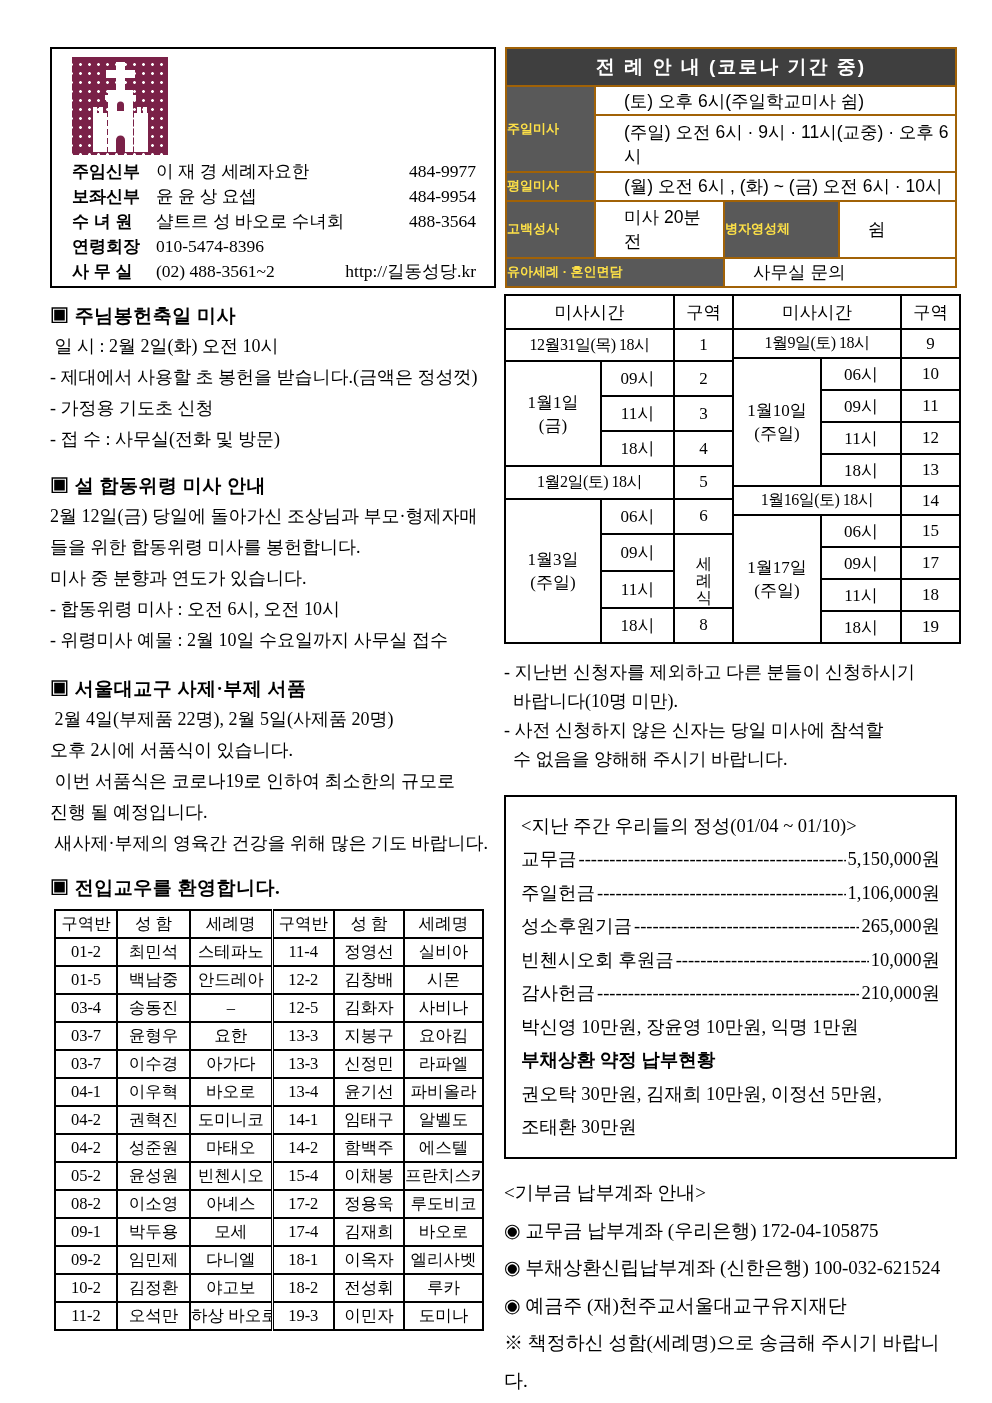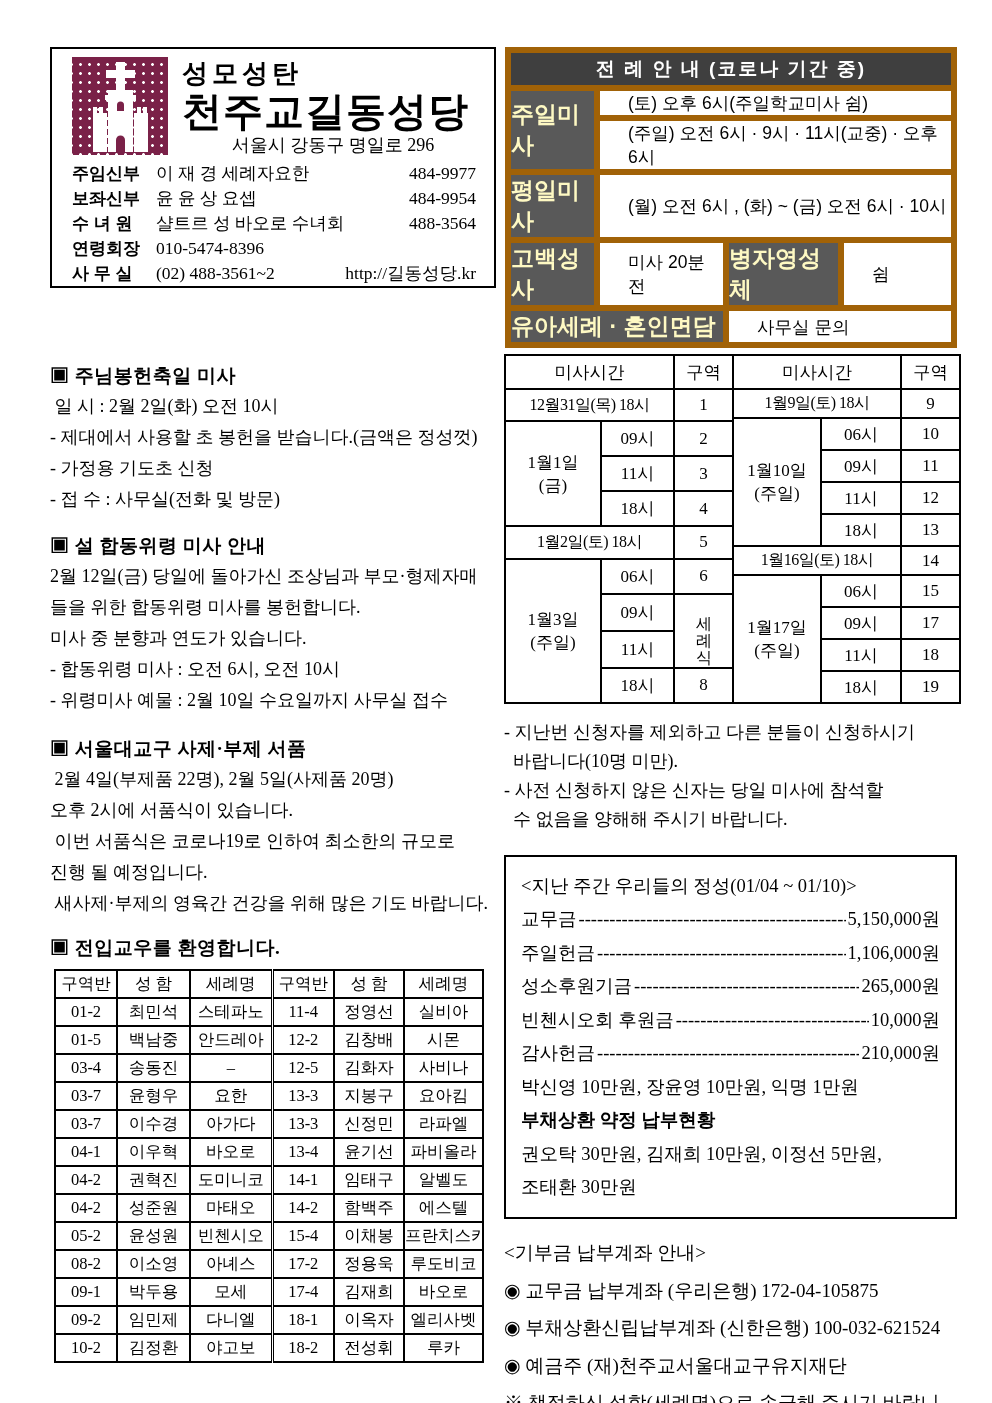--- a/index.html
+++ b/index.html
@@ -28,24 +28,24 @@
   .addr { font-size:18px; text-align:center; line-height:23px; font-family:"Liberation Serif", serif; }
   .contacts { margin-top:4px; padding-right:8px; }
   .c-row { display:flex; align-items:baseline; line-height:25px; font-size:17.5px; }
   .c-label { width:84px; font-family:"Liberation Sans", sans-serif; font-weight:700; font-size:17px; }
   .c-value { flex:1; }
   .c-phone { text-align:right; }
 
   
   table.liturgy { width:453px; height:241px; border-collapse:collapse; table-layout:fixed;
     font-family:"Liberation Sans", sans-serif; }
-  table.liturgy th, table.liturgy td { border:6px solid #a16207; vertical-align:middle; }
+  table.liturgy th, table.liturgy td { border:2px solid #a16207; vertical-align:middle; }
   table.liturgy th.title { background:#3F3F3F; color:#fff; font-size:19px; font-weight:700;
     letter-spacing:2px; height:38px; }
-  table.liturgy td.lbl { background:#595959; color:#fef9c3; font-weight:700; font-size:23px; }
+  table.liturgy td.lbl { background:#595959; color:#fde047; font-weight:700; font-size:13px; }
   table.liturgy td.val { font-size:17.5px;padding-left:28px; }
 
   
   .section { margin-top:13px; }
   .sec-title { font-weight:700; font-size:19px; line-height:30px; letter-spacing:0.5px; }
   .sec-line { font-size:18px; line-height:31px; white-space:pre-wrap; }
 
   table.newcomers { border-collapse:collapse; table-layout:fixed; width:428px; margin:6px 0 0 4px; text-align:center; }
   table.newcomers th, table.newcomers td { border:2px solid #000; height:28px; font-size:16.5px;
     font-weight:400; white-space:nowrap; overflow:hidden; }
@@ -96,25 +96,20 @@
             <rect x="33" y="38" width="31" height="5" fill="#fff"></rect>
             <rect x="21" y="56" width="14" height="39" fill="#fff"></rect>
             <rect x="62" y="56" width="14" height="39" fill="#fff"></rect>
             <rect x="21" y="50" width="4" height="7" fill="#fff"></rect>
             <rect x="27" y="50" width="4" height="7" fill="#fff"></rect>
             <rect x="65" y="50" width="4" height="7" fill="#fff"></rect>
             <rect x="71" y="50" width="4" height="7" fill="#fff"></rect>
             <path d="M44 95 v-12 a4.5 4.5 0 0 1 9 0 v12 z" fill="#7A2148"></path>
             <path d="M45 54 v-6 a3.5 3.5 0 0 1 7 0 v6 z" fill="#7A2148"></path>
           </svg>
-        </div>
-        <div class="titles">
-          <div class="t1">성모성탄</div>
-          <div class="t2">천주교길동성당</div>
-          <div class="addr">서울시 강동구 명일로 296</div>
         </div>
       </div>
       <div class="contacts">
 
           <div class="c-row">
             <span class="c-label">주임신부</span>
             <span class="c-value">이 재 경 세례자요한</span>
             <span class="c-phone">484-9977</span>
           </div>
 
@@ -352,20 +347,28 @@
 
               <tr>
                 <td>10-2</td>
                 <td>김정환</td>
                 <td>야고보</td>
                 <td class="dbl">18-2</td>
                 <td>전성휘</td>
                 <td>루카</td>
               </tr>
 
+              <tr>
+                <td>11-2</td>
+                <td>오석만</td>
+                <td>하상 바오로</td>
+                <td class="dbl">19-3</td>
+                <td>이민자</td>
+                <td>도미나</td>
+              </tr>
             </tbody>
         </table>
       </div>
     </div>
 
     <div class="col-right">
 
 
       <div class="assign-wrap">
         <table class="assign" style="width:228px;">

